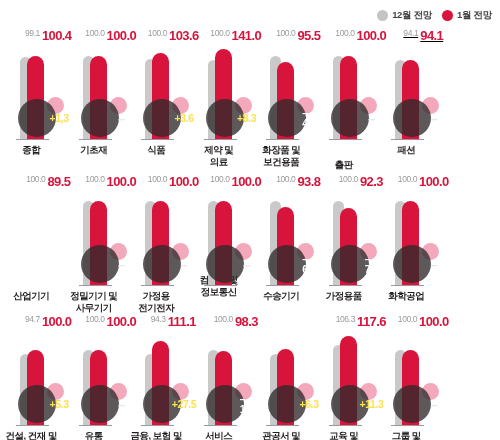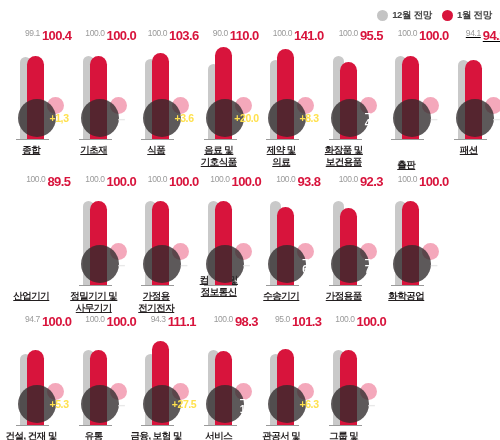--- a/index.html
+++ b/index.html
@@ -172,21 +172,20 @@
     position: absolute;
     left: 0;
     width: 62.5px;
     text-align: center;
     font-size: 9.5px;
     font-weight: bold;
     color: #231f20;
     line-height: 12px;
     letter-spacing: -0.5px;
     white-space: pre-line;
-    text-decoration: underline;
   }
 </style>
 </head>
 <body>
 
 <div id="chart-root">
 
   <div class="legend">
     <div class="legend-item">
       <span class="legend-dot prev"></span>
@@ -249,39 +248,20 @@
               <div class="badge-circle">
                 <span class="badge-text pos">+3.6</span>
               </div>
             </div>
             <div class="baseline"></div>
           </div>
           <div class="cat-label" style="top: 120px;">식품</div>
         </div>
         <div class="col">
           <div class="values" style="top: 4px;">
-            <span class="val-prev">90.0</span>
-            <span class="val-curr">110.0</span>
-          </div>
-          <div class="bars" style="top: 22px; height: 94px;">
-            <div class="bar bar-prev" style="height: 76px;"></div>
-            <div class="bar bar-curr" style="height: 93px;"></div>
-            <div class="badge-wrap">
-              <div class="badge-pink"></div>
-              <div class="badge-circle">
-                <span class="badge-text pos">+20.0</span>
-              </div>
-            </div>
-            <div class="baseline"></div>
-          </div>
-          <div class="cat-label" style="top: 120px;">음료 및
-기호식품</div>
-        </div>
-        <div class="col">
-          <div class="values" style="top: 4px;">
             <span class="val-prev">100.0</span>
             <span class="val-curr">141.0</span>
           </div>
           <div class="bars" style="top: 22px; height: 94px;">
             <div class="bar bar-prev" style="height: 80px;"></div>
             <div class="bar bar-curr" style="height: 91px;"></div>
             <div class="badge-wrap">
               <div class="badge-pink"></div>
               <div class="badge-circle">
                 <span class="badge-text pos">+8.3</span>
@@ -538,37 +518,52 @@
               <div class="badge-pink"></div>
               <div class="badge-circle">
                 <span class="badge-text neg">–1.7</span>
               </div>
             </div>
             <div class="baseline"></div>
           </div>
           <div class="cat-label" style="top: 120px;">서비스</div>
         </div>
         <div class="col">
-          <div class="values" style="top: 4px;">
-            <span class="val-prev">95.0</span>
-            <span class="val-curr">101.3</span>
-          </div>
           <div class="bars" style="top: 22px; height: 94px;">
             <div class="bar bar-prev" style="height: 72px;"></div>
             <div class="bar bar-curr" style="height: 77px;"></div>
             <div class="badge-wrap">
               <div class="badge-pink"></div>
               <div class="badge-circle">
                 <span class="badge-text pos">+6.3</span>
               </div>
             </div>
             <div class="baseline"></div>
           </div>
           <div class="cat-label" style="top: 120px;">관공서 및
 단체</div>
+        </div>
+        <div class="col">
+          <div class="values" style="top: 4px;">
+            <span class="val-prev">106.3</span>
+            <span class="val-curr">117.6</span>
+          </div>
+          <div class="bars" style="top: 22px; height: 94px;">
+            <div class="bar bar-prev" style="height: 81px;"></div>
+            <div class="bar bar-curr" style="height: 90px;"></div>
+            <div class="badge-wrap">
+              <div class="badge-pink"></div>
+              <div class="badge-circle">
+                <span class="badge-text pos">+11.3</span>
+              </div>
+            </div>
+            <div class="baseline"></div>
+          </div>
+          <div class="cat-label" style="top: 120px;">교육 및
+복지후생</div>
         </div>
         <div class="col">
           <div class="values" style="top: 4px;">
             <span class="val-prev">100.0</span>
             <span class="val-curr">100.0</span>
           </div>
           <div class="bars" style="top: 22px; height: 94px;">
             <div class="bar bar-prev" style="height: 76px;"></div>
             <div class="bar bar-curr" style="height: 76px;"></div>
             <div class="badge-wrap">

